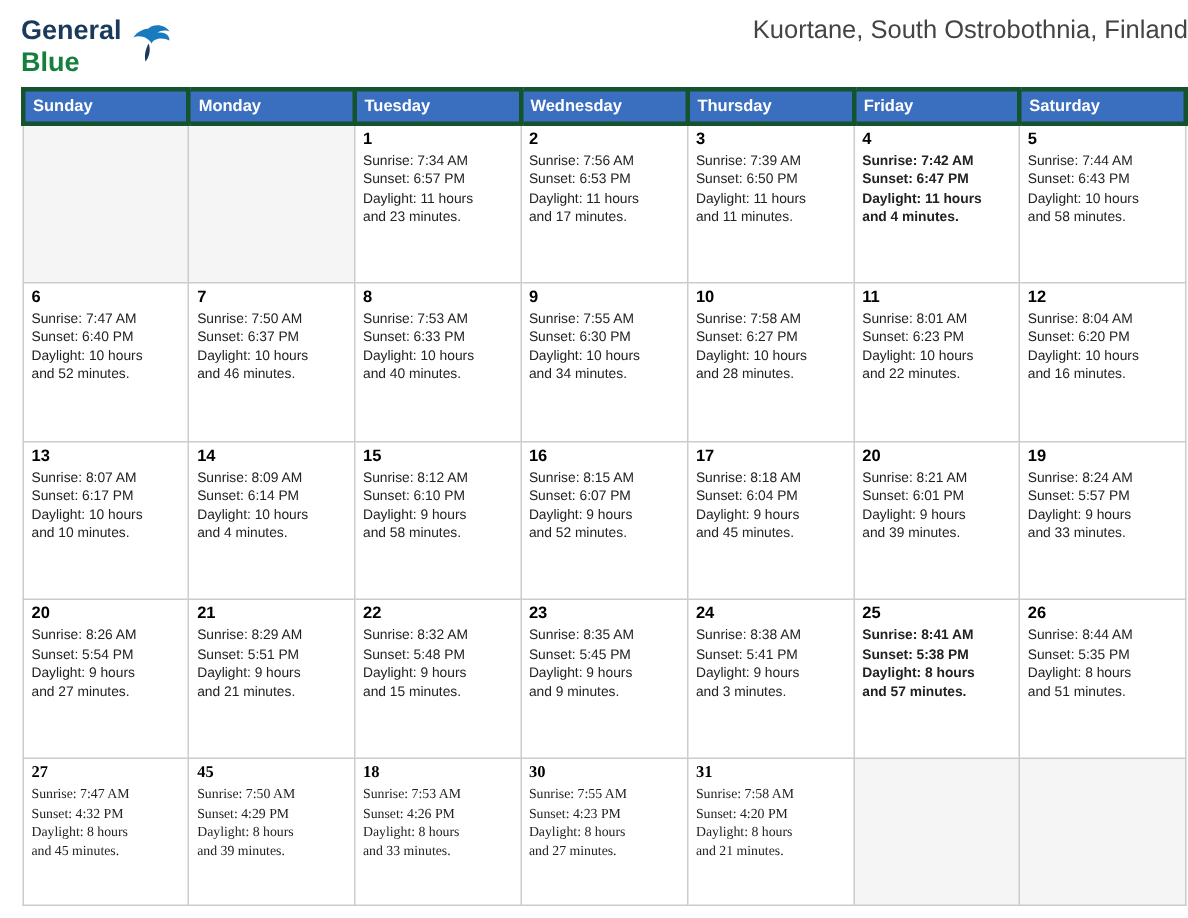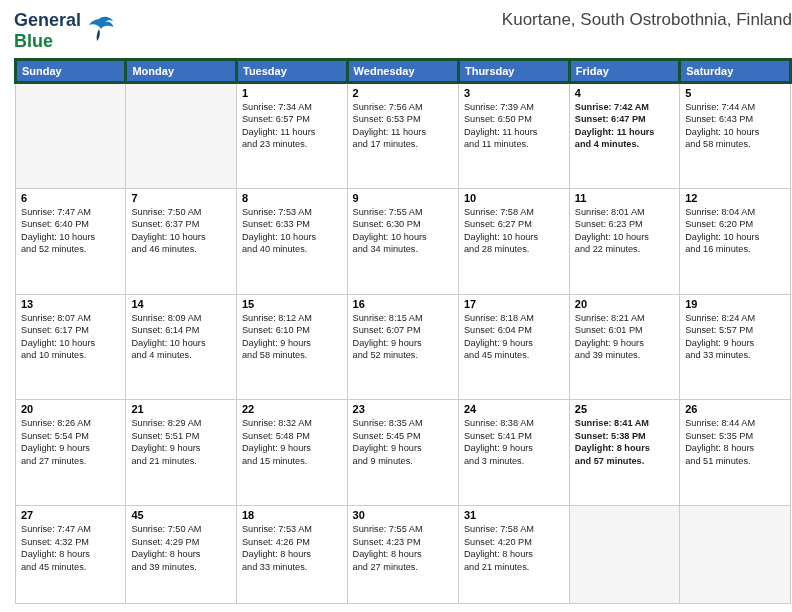--- a/index.html
+++ b/index.html
@@ -68,20 +68,21 @@
       padding: 3px 5px;
       vertical-align: top;
       height: 78px;
       width: 113px;
     }
     tbody tr td.empty {
       background: #f5f5f5;
     }
     tbody tr:last-child td {
       height: 72px;
+      font-family: Liberation Serif, serif;
     }
     .day-num {
       font-weight: bold;
       font-size: 11px;
       display: block;
       margin-bottom: 2px;
     }
     .cell-text {
       font-size: 9.2px;
       color: #222;

